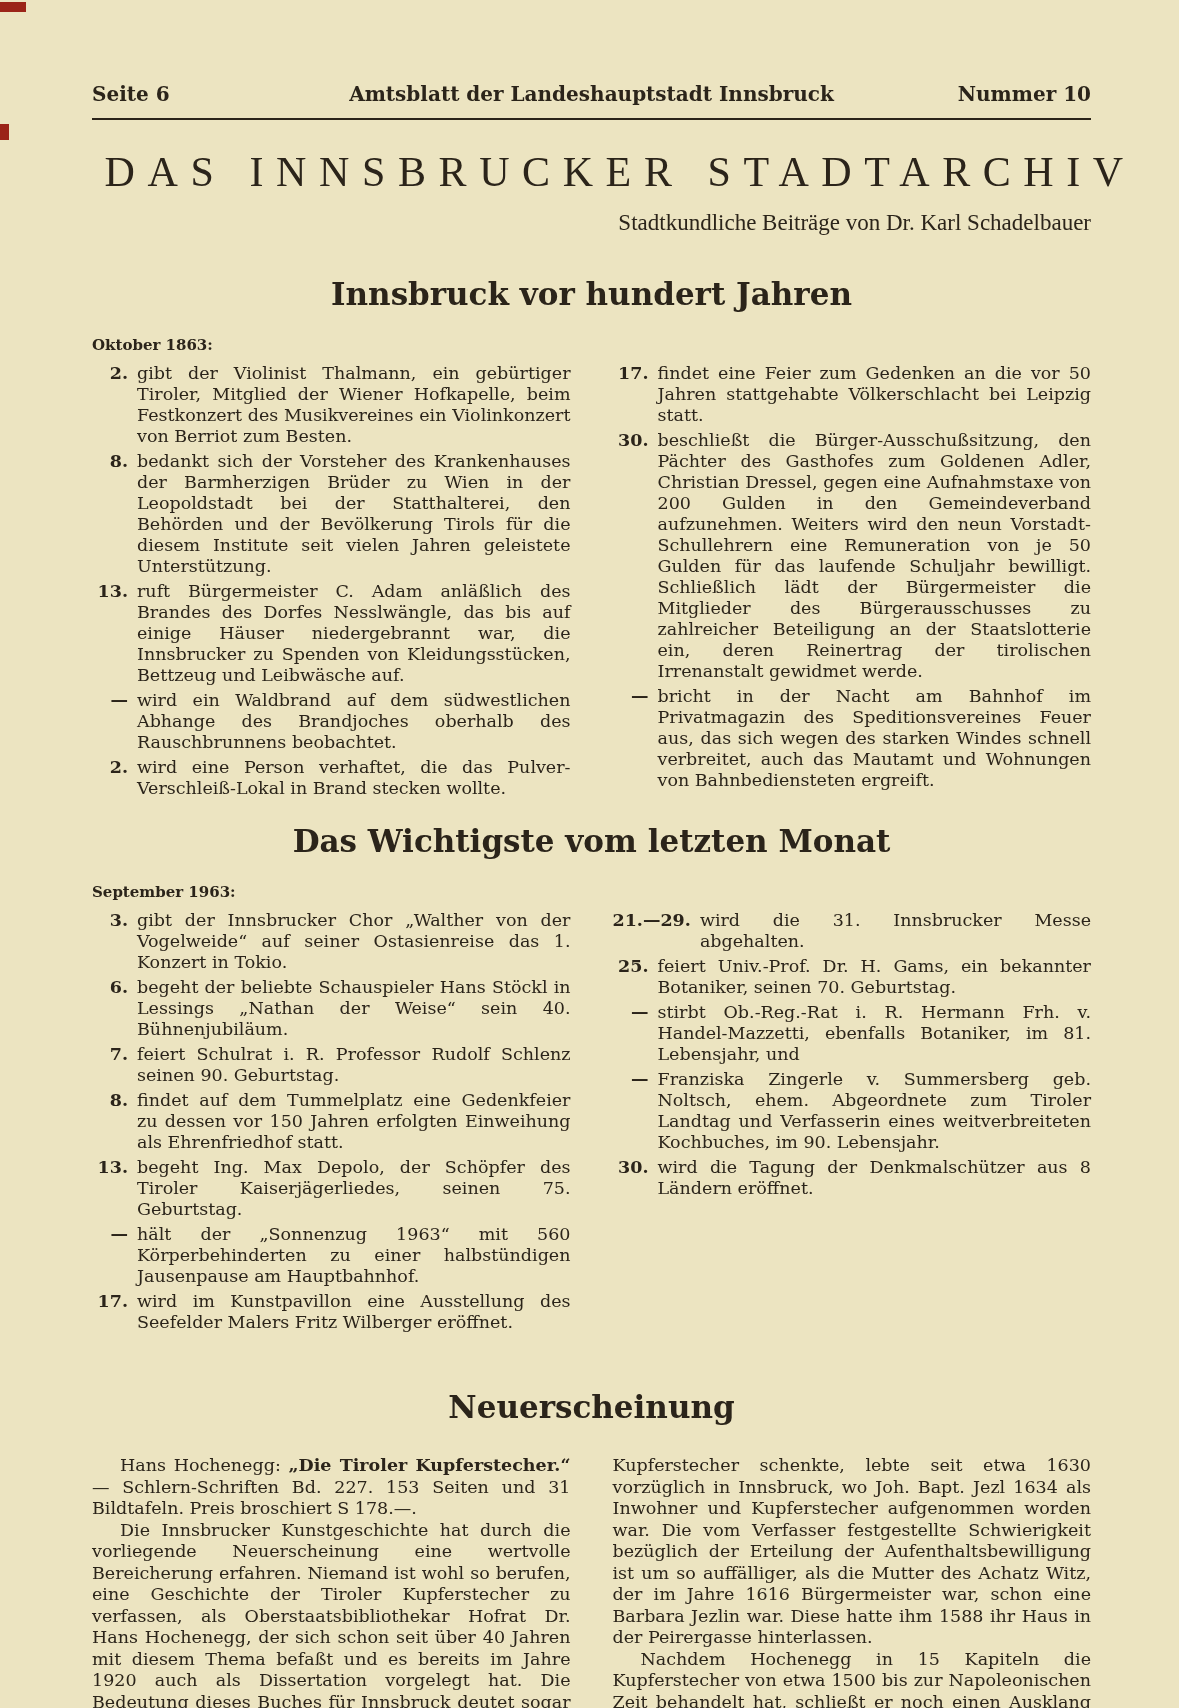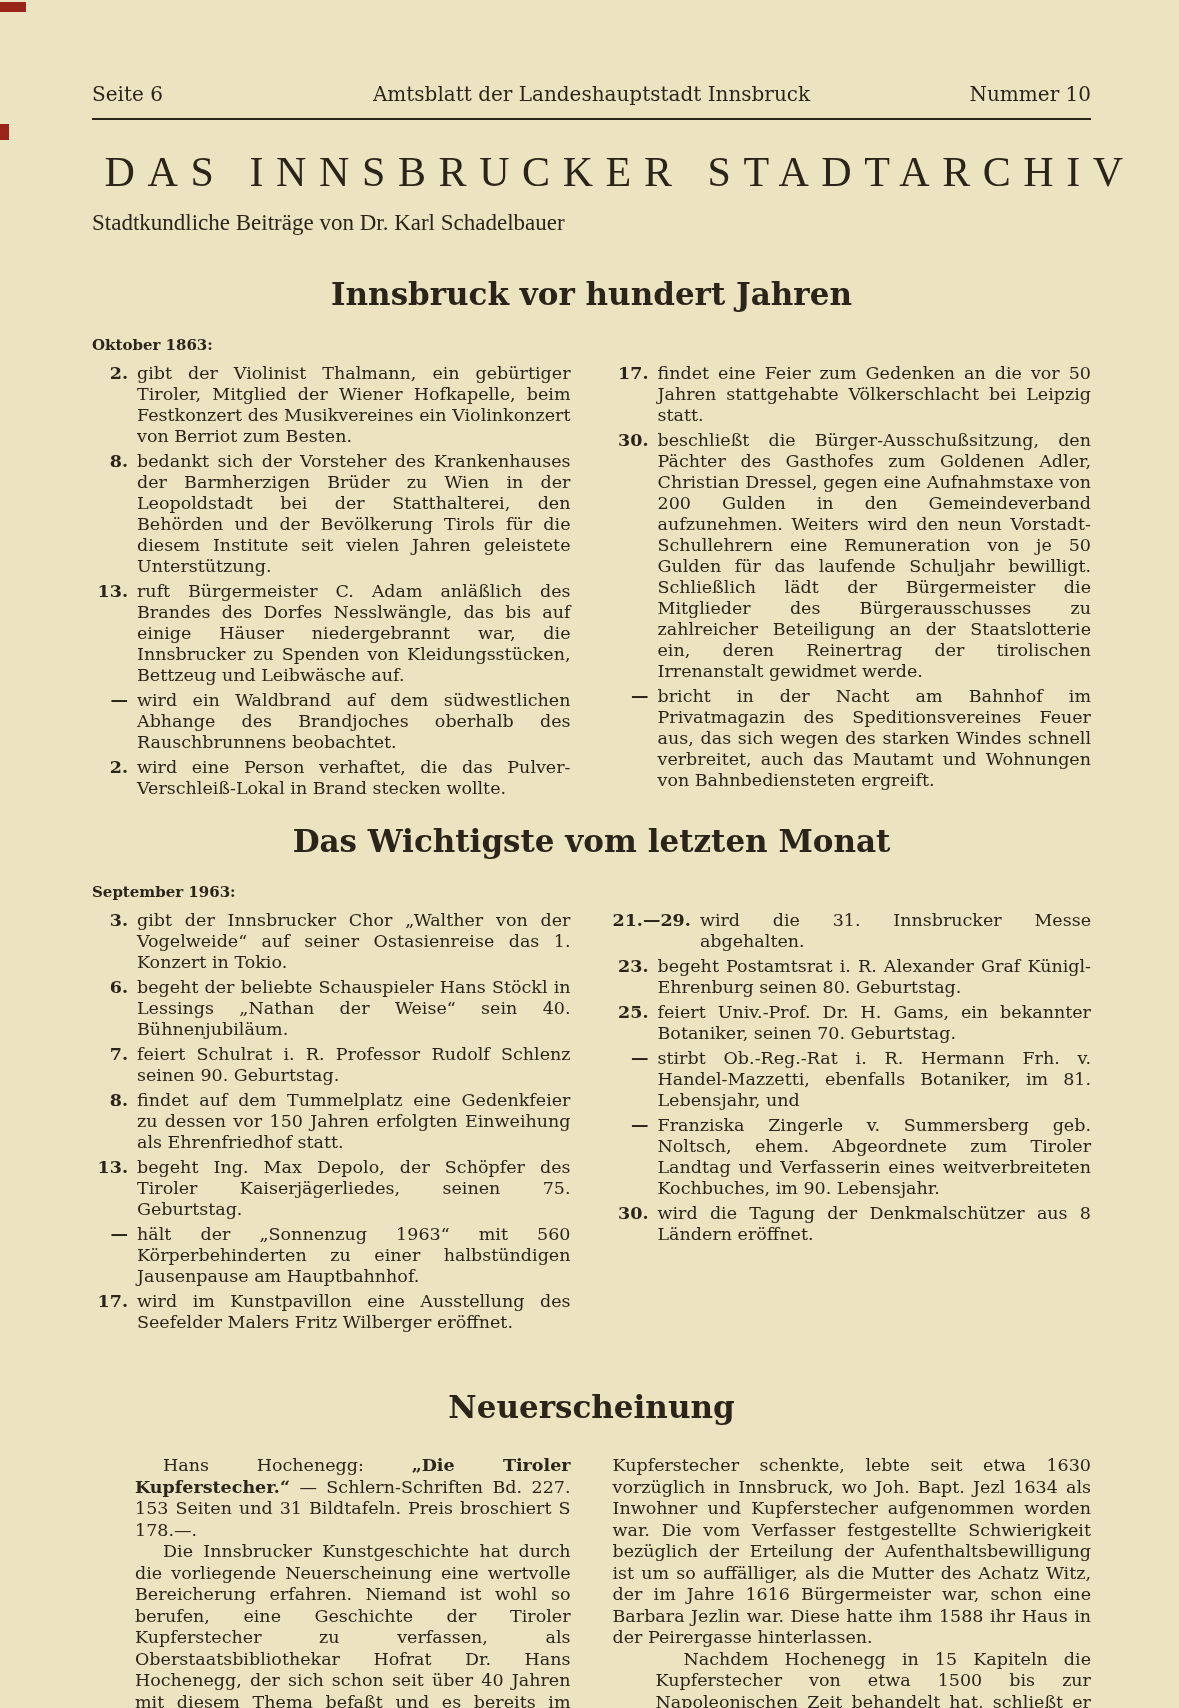--- a/index.html
+++ b/index.html
@@ -14,41 +14,41 @@
     font-family:"DejaVu Serif", serif;
   }
   .red-mark { position:absolute; background:#9b2418; }
   .red-mark.m1 { left:0; top:2px; width:26px; height:10px; }
   .red-mark.m2 { left:0; top:124px; width:9px; height:16px; }
 
   .inner { padding:82px 88px 0 92px; }
 
   .header-row {
     display:flex; align-items:flex-start;
-    font-size:20px; font-weight:normal;
+    font-size:20px; font-weight:bold;
   }
   .header-row .h-left  { width:220px; text-align:left; }
   .header-row .h-center{ flex:1; text-align:center; }
   .header-row .h-right { width:220px; text-align:right; }
 
   .header-rule { border:none; border-top:2.5px solid #2b241a; margin:12px 0 0 0; }
 
   .main-title {
     margin-top:28px;
     text-align:center;
     font-family:"Liberation Serif", serif;
     font-weight:400;
     font-size:42px;
     letter-spacing:0.30em;
     text-indent:0.30em;
     white-space:nowrap;
   }
   .subtitle {
     margin-top:14px;
-    text-align:left;
+    text-align:right;
     font-family:"Liberation Serif", serif;
     font-size:23px;
   }
 
   .section-heading {
     text-align:center;
     font-weight:bold;
     font-size:31px;
   }
   .sh-1 { margin-top:40px; }
@@ -70,21 +70,21 @@
     margin-right:9px;
     text-align:right;
     font-weight:bold;
     white-space:nowrap;
   }
   .entry .txt { flex:1; text-align:justify; }
 
   .review-cols { display:flex; gap:42px; margin-top:30px; }
   .review-cols .col { font-size:17.5px; line-height:21.5px; }
   .para { margin:0; text-align:justify; }
-  .para.indent { text-indent:28px;margin-left:43px; }
+  .para.indent { text-indent:28px; }
   .p1-bold { font-weight:bold; }
 </style>
 </head>
 <body>
 
 <div class="page">
   <div class="red-mark m1"></div>
   <div class="red-mark m2"></div>
 
   <div class="inner">
@@ -175,24 +175,20 @@
               <span class="num">17.</span>
               <span class="txt">wird im Kunstpavillon eine Ausstellung des Seefelder Malers Fritz Wilberger eröffnet.</span>
             </div>
           </div>
         <div class="col">
             <div class="entry">
               <span class="num">21.—29.</span>
               <span class="txt">wird die 31. Innsbrucker Messe abgehalten.</span>
             </div>
             <div class="entry">
-              <span class="num">23.</span>
-              <span class="txt">begeht Postamtsrat i. R. Alexander Graf Künigl-Ehrenburg seinen 80. Geburtstag.</span>
-            </div>
-            <div class="entry">
               <span class="num">25.</span>
               <span class="txt">feiert Univ.-Prof. Dr. H. Gams, ein bekannter Botaniker, seinen 70. Geburtstag.</span>
             </div>
             <div class="entry">
               <span class="num">—</span>
               <span class="txt">stirbt Ob.-Reg.-Rat i. R. Hermann Frh. v. Handel-Mazzetti, ebenfalls Botaniker, im 81. Lebensjahr, und</span>
             </div>
             <div class="entry">
               <span class="num">—</span>
               <span class="txt">Franziska Zingerle v. Summersberg geb. Noltsch, ehem. Abgeordnete zum Tiroler Landtag und Verfasserin eines weitverbreiteten Kochbuches, im 90. Lebensjahr.</span>

